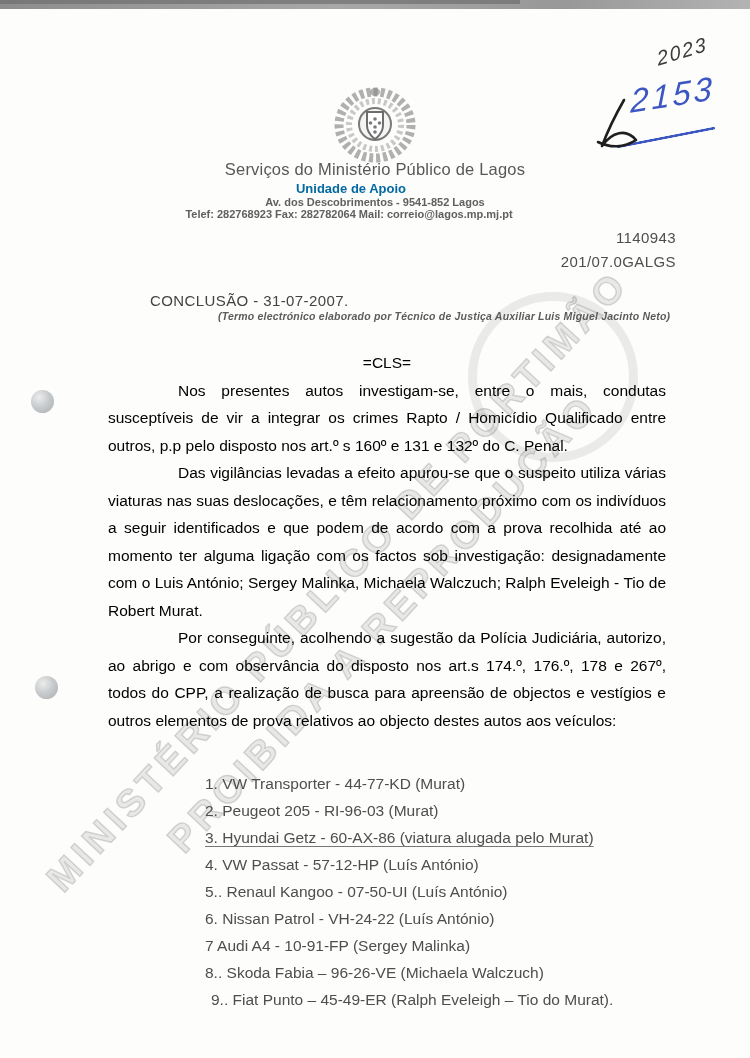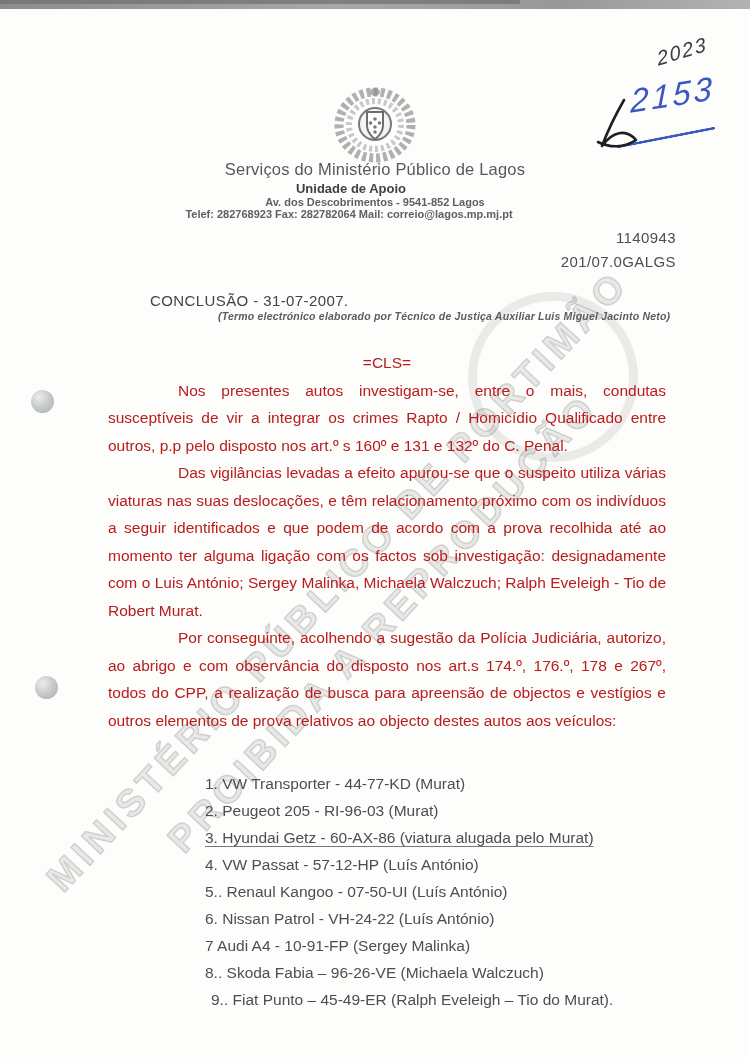--- a/index.html
+++ b/index.html
@@ -31,21 +31,21 @@
     white-space:nowrap;
   }
   .watermark-ring { position:absolute; left:468px; top:292px; width:152px; height:152px;
     border:9px solid rgba(145,145,145,0.17); border-radius:50%; pointer-events:none; }
 
   
   .emblem { position:absolute; left:322px; top:86px; }
   .org-name { position:absolute; left:0; top:160px; width:750px; text-align:center;
     font-size:16.5px; color:#585858; letter-spacing:.2px; }
   .org-unit { position:absolute; left:0; top:181px; width:702px; text-align:center;
-    font-size:13px; font-weight:700; color:#404040; }
+    font-size:13px; font-weight:700; color:#0369a1; }
   .org-address { position:absolute; left:0; top:196px; width:750px; text-align:center;
     font-size:11px; font-weight:700; color:#606060; }
   .org-contacts { position:absolute; left:0; top:208px; width:698px; text-align:center;
     font-size:11px; font-weight:700; color:#606060; }
 
   
   .hw-2023 { position:absolute; left:656px; top:40px; transform:rotate(-17deg) skewX(-8deg);
     font-size:20px; color:#3c3c3c; letter-spacing:2px; font-style:italic; }
   .hw-2153 { position:absolute; left:630px; top:76px; transform:rotate(-9deg) skewX(-10deg);
     font-size:33px; color:#3d57c2; letter-spacing:3px; font-style:italic; }
@@ -58,21 +58,21 @@
     font-size:15px; color:#4e4e4e; line-height:24px; letter-spacing:.4px; }
 
   
   .conclusao-title { position:absolute; left:150px; top:292px; font-size:15px;
     color:#434343; letter-spacing:.4px; }
   .conclusao-note { position:absolute; left:218px; top:310px; font-size:10.5px;
     font-style:italic; font-weight:700; color:#5c5c5c; letter-spacing:.2px; }
 
   
   .body-text { position:absolute; left:108px; top:349px; width:558px;
-    font-size:15.5px; line-height:27.5px; color:#b91c1c; }
+    font-size:15.5px; line-height:27.5px; color:#000000; }
   .cls-marker { text-align:center; }
   .body-text p { margin:0; text-align:justify; text-indent:70px; }
 
   
   .vehicle-list { position:absolute; left:185px; top:770px; font-size:15.5px;
     line-height:27px; color:#4e4e4e;margin-left:20px; }
   .vehicle-list .item { white-space:nowrap; }
   .vehicle-list .item.underlined { text-decoration:underline;
     text-decoration-color:rgba(95,95,95,.85); text-underline-offset:3px; }
   .vehicle-list .item.indented { padding-left:6px; }

